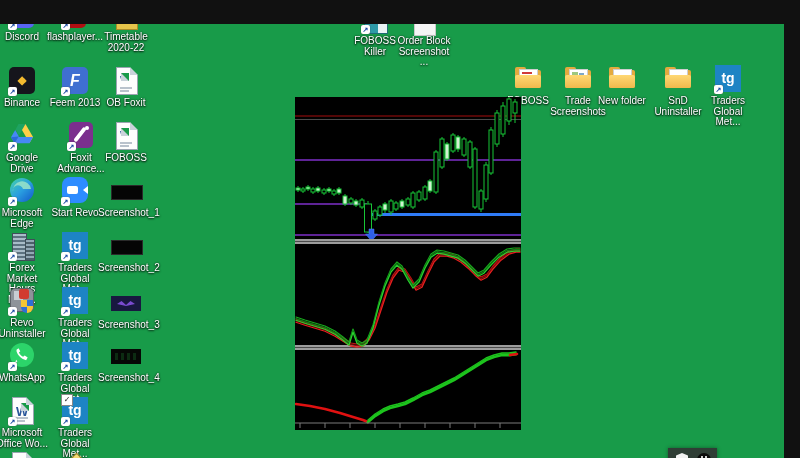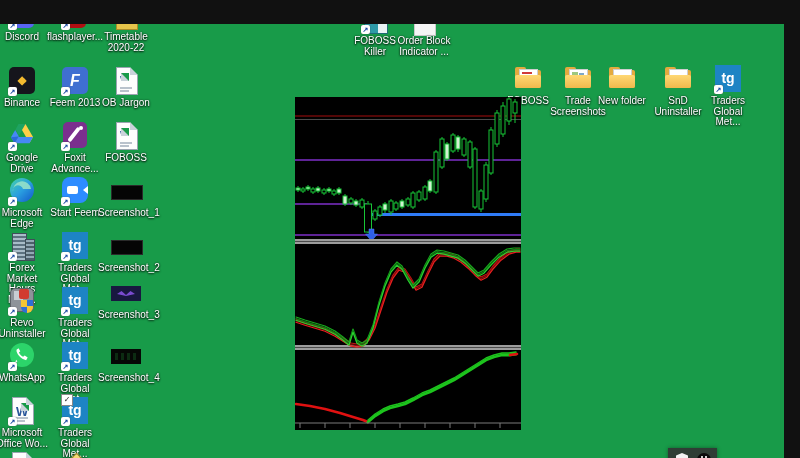--- a/index.html
+++ b/index.html
@@ -76,36 +76,36 @@
         <div class="icon-label">Feem 2013</div>
       </div>
       <div class="icon-cell" style="left: 98px; top: 42px;">
         <div class="icon-art">
           <div class="page">
       <span class="page wchar" style="position:absolute;left:3px;top:6px;font-size:8px;border:none;background:none;width:auto;height:auto;">W</span>
       <span class="wl" style="top:19px;"></span>
             <span class="wl" style="top:22px;width:9px;"></span>
           </div>
         </div>
-        <div class="icon-label">OB Jargon</div>
+        <div class="icon-label">OB Foxit</div>
       </div>
       <div class="icon-cell" style="left: -6px; top: 97px;">
         <div class="icon-art">
           <svg style="position:absolute;left:5px;top:3px;" width="22" height="20" viewBox="0 0 22 20">
         <polygon points="7.5,0 14.5,0 8,11.5 4.5,5.5" fill="#1ea362"></polygon>
         <polygon points="14.5,0 22,13 18.5,19 11,6" fill="#ffcf48"></polygon>
         <polygon points="4.2,6 0,13.2 3.5,19.3 7.8,12.2" fill="#4688f4"></polygon>
         <polygon points="3.5,19.3 18.5,19.3 22,13 7,13" fill="#4688f4"></polygon>
         <polygon points="0,13.2 3.5,19.3 7.6,12.4" fill="#2b6ad9"></polygon>
       </svg>
           <span class="sc-badge">↗</span>
         </div>
         <div class="icon-label">Google Drive</div>
       </div>
-      <div class="icon-cell" style="left: 47px; top: 97px;">
+      <div class="icon-cell" style="left: 53px; top: 97px;">
         <div class="icon-art">
           <div class="sq rounded" style="left:4px;top:1px;width:24px;height:26px;background:#7b2f8e;">
         <span class="sq" style="left:9px;top:4px;width:4px;height:17px;background:#fff;transform:rotate(38deg);border-radius:2px;"></span>
         <span class="sq" style="left:16px;top:4px;width:4px;height:4px;background:#fff;border-radius:50%;"></span>
           </div>
           <span class="sc-badge">↗</span>
         </div>
         <div class="icon-label">Foxit
 Advance...</div>
       </div>
@@ -138,21 +138,21 @@
 Edge</div>
       </div>
       <div class="icon-cell" style="left: 47px; top: 152px;">
         <div class="icon-art">
           <div class="sq rounded" style="left:3px;top:1px;width:26px;height:26px;background:#2d8cff;border-radius:8px;">
         <span class="sq" style="left:5px;top:9px;width:11px;height:8px;background:#fff;border-radius:2px;"></span>
         <span class="sq" style="left:17px;top:9px;width:0;height:0;border:4px solid transparent;border-right:5px solid #fff;"></span>
           </div>
           <span class="sc-badge">↗</span>
         </div>
-        <div class="icon-label">Start Feem</div>
+        <div class="icon-label">Start Revo</div>
       </div>
       <div class="icon-cell" style="left: 98px; top: 152px;">
         <div class="icon-art">
           <div class="sq" style="left:1px;top:9px;width:30px;height:13px;background:#050505;border:1px solid #2a2a2a;"></div>
         </div>
         <div class="icon-label">Screenshot_1</div>
       </div>
       <div class="icon-cell" style="left: -6px; top: 207px;">
         <div class="icon-art">
           <div>
@@ -193,21 +193,21 @@
 Uninstaller</div>
       </div>
       <div class="icon-cell" style="left: 47px; top: 262px;">
         <div class="icon-art">
           <div class="sq" style="left:3px;top:1px;width:26px;height:27px;background:#1d84c4;color:#fff;font-weight:bold;font-size:14px;line-height:26px;text-align:center;">tg</div>
           <span class="sc-badge">↗</span>
         </div>
         <div class="icon-label">Traders
 Global Met...</div>
       </div>
-      <div class="icon-cell" style="left: 98px; top: 254px;">
+      <div class="icon-cell" style="left: 98px; top: 264px;">
         <div class="icon-art">
           <div class="sq" style="left:1px;top:8px;width:30px;height:15px;background:#181840;">
         <span class="sq" style="left:6px;top:5px;width:18px;height:5px;background:#7a4bd0;clip-path:polygon(0 60%,25% 0,50% 80%,75% 0,100% 60%,50% 100%);"></span>
           </div>
         </div>
         <div class="icon-label">Screenshot_3</div>
       </div>
       <div class="icon-cell" style="left: -6px; top: 317px;">
         <div class="icon-art">
           <svg style="position:absolute;left:3px;top:1px;" width="26" height="26" viewBox="0 0 26 26">
@@ -281,21 +281,21 @@
           <span class="sc-badge">↗</span>
         </div>
         <div class="icon-label">FOBOSS
 Killer</div>
       </div>
       <div class="icon-cell" style="left: 396px; top: -20px;">
         <div class="icon-art">
           <div class="sq" style="left:6px;top:4px;width:20px;height:26px;background:#f4f4f4;border:1px solid #c9c9c9;"></div>
         </div>
         <div class="icon-label">Order Block
-Indicator ...</div>
+Screenshot ...</div>
       </div>
       <div class="icon-cell" style="left: 500px; top: 40px;">
         <div class="icon-art">
           <div>
         <div class="folder-tab"></div>
             <div class="folder-back"></div>
             <div class="folder-paper">
               <span class="sq" style="left:2px;top:2px;width:10px;height:2px;background:#d03a3a;"></span>
               <span class="sq" style="left:2px;top:5px;width:12px;height:1px;background:#b9b9b9;"></span>
             </div>

